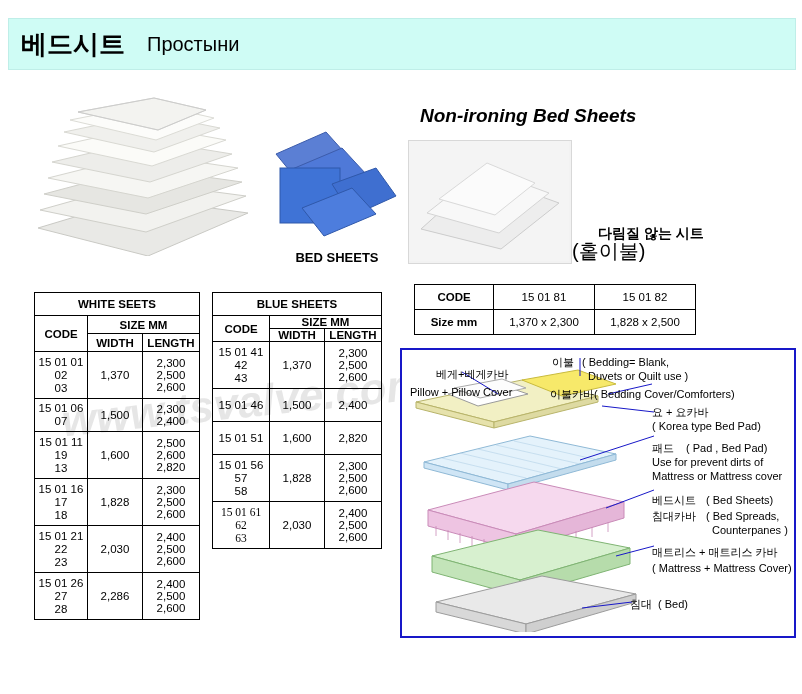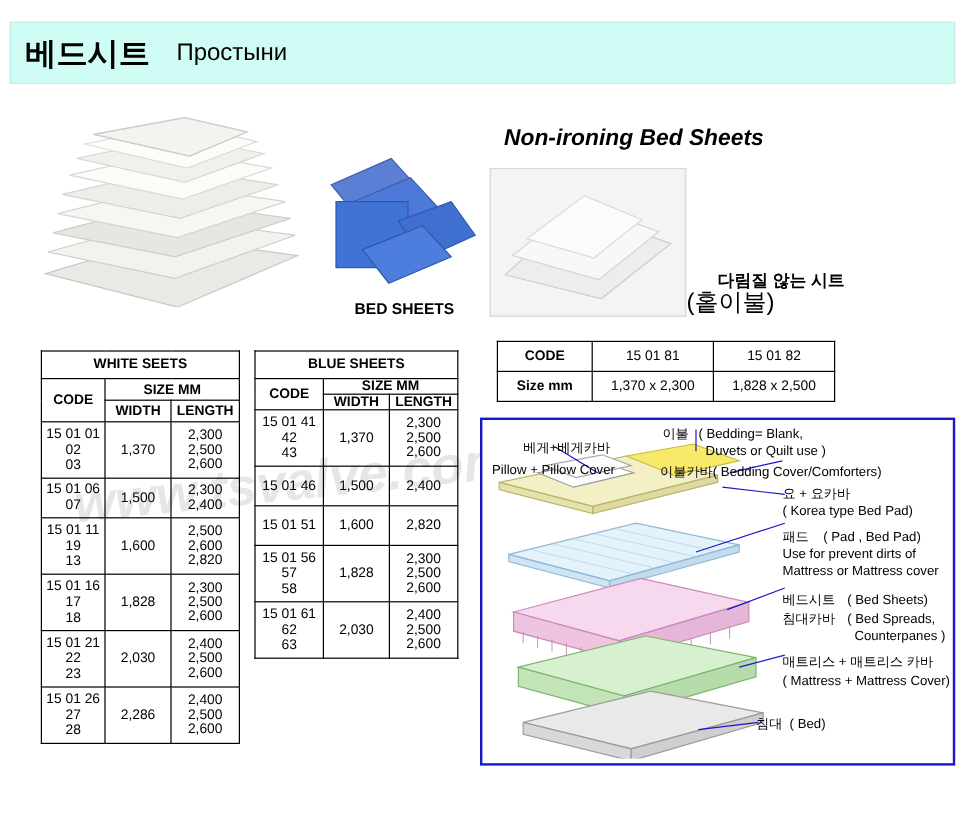--- a/index.html
+++ b/index.html
@@ -255,21 +255,21 @@
           <div>58</div>
     </td>
     <td>1,828</td>
     <td>
       <div>2,300</div>
           <div>2,500</div>
           <div>2,600</div>
     </td>
   </tr>
   <tr>
-    <td class="codecell" style="height:46px;">
+    <td class="codecell" style="height:46px;font-family:Liberation Serif, serif;">
       <div>15 01 61</div>
           <div>62</div>
           <div>63</div>
     </td>
     <td>2,030</td>
     <td>
       <div>2,400</div>
           <div>2,500</div>
           <div>2,600</div>
     </td>

